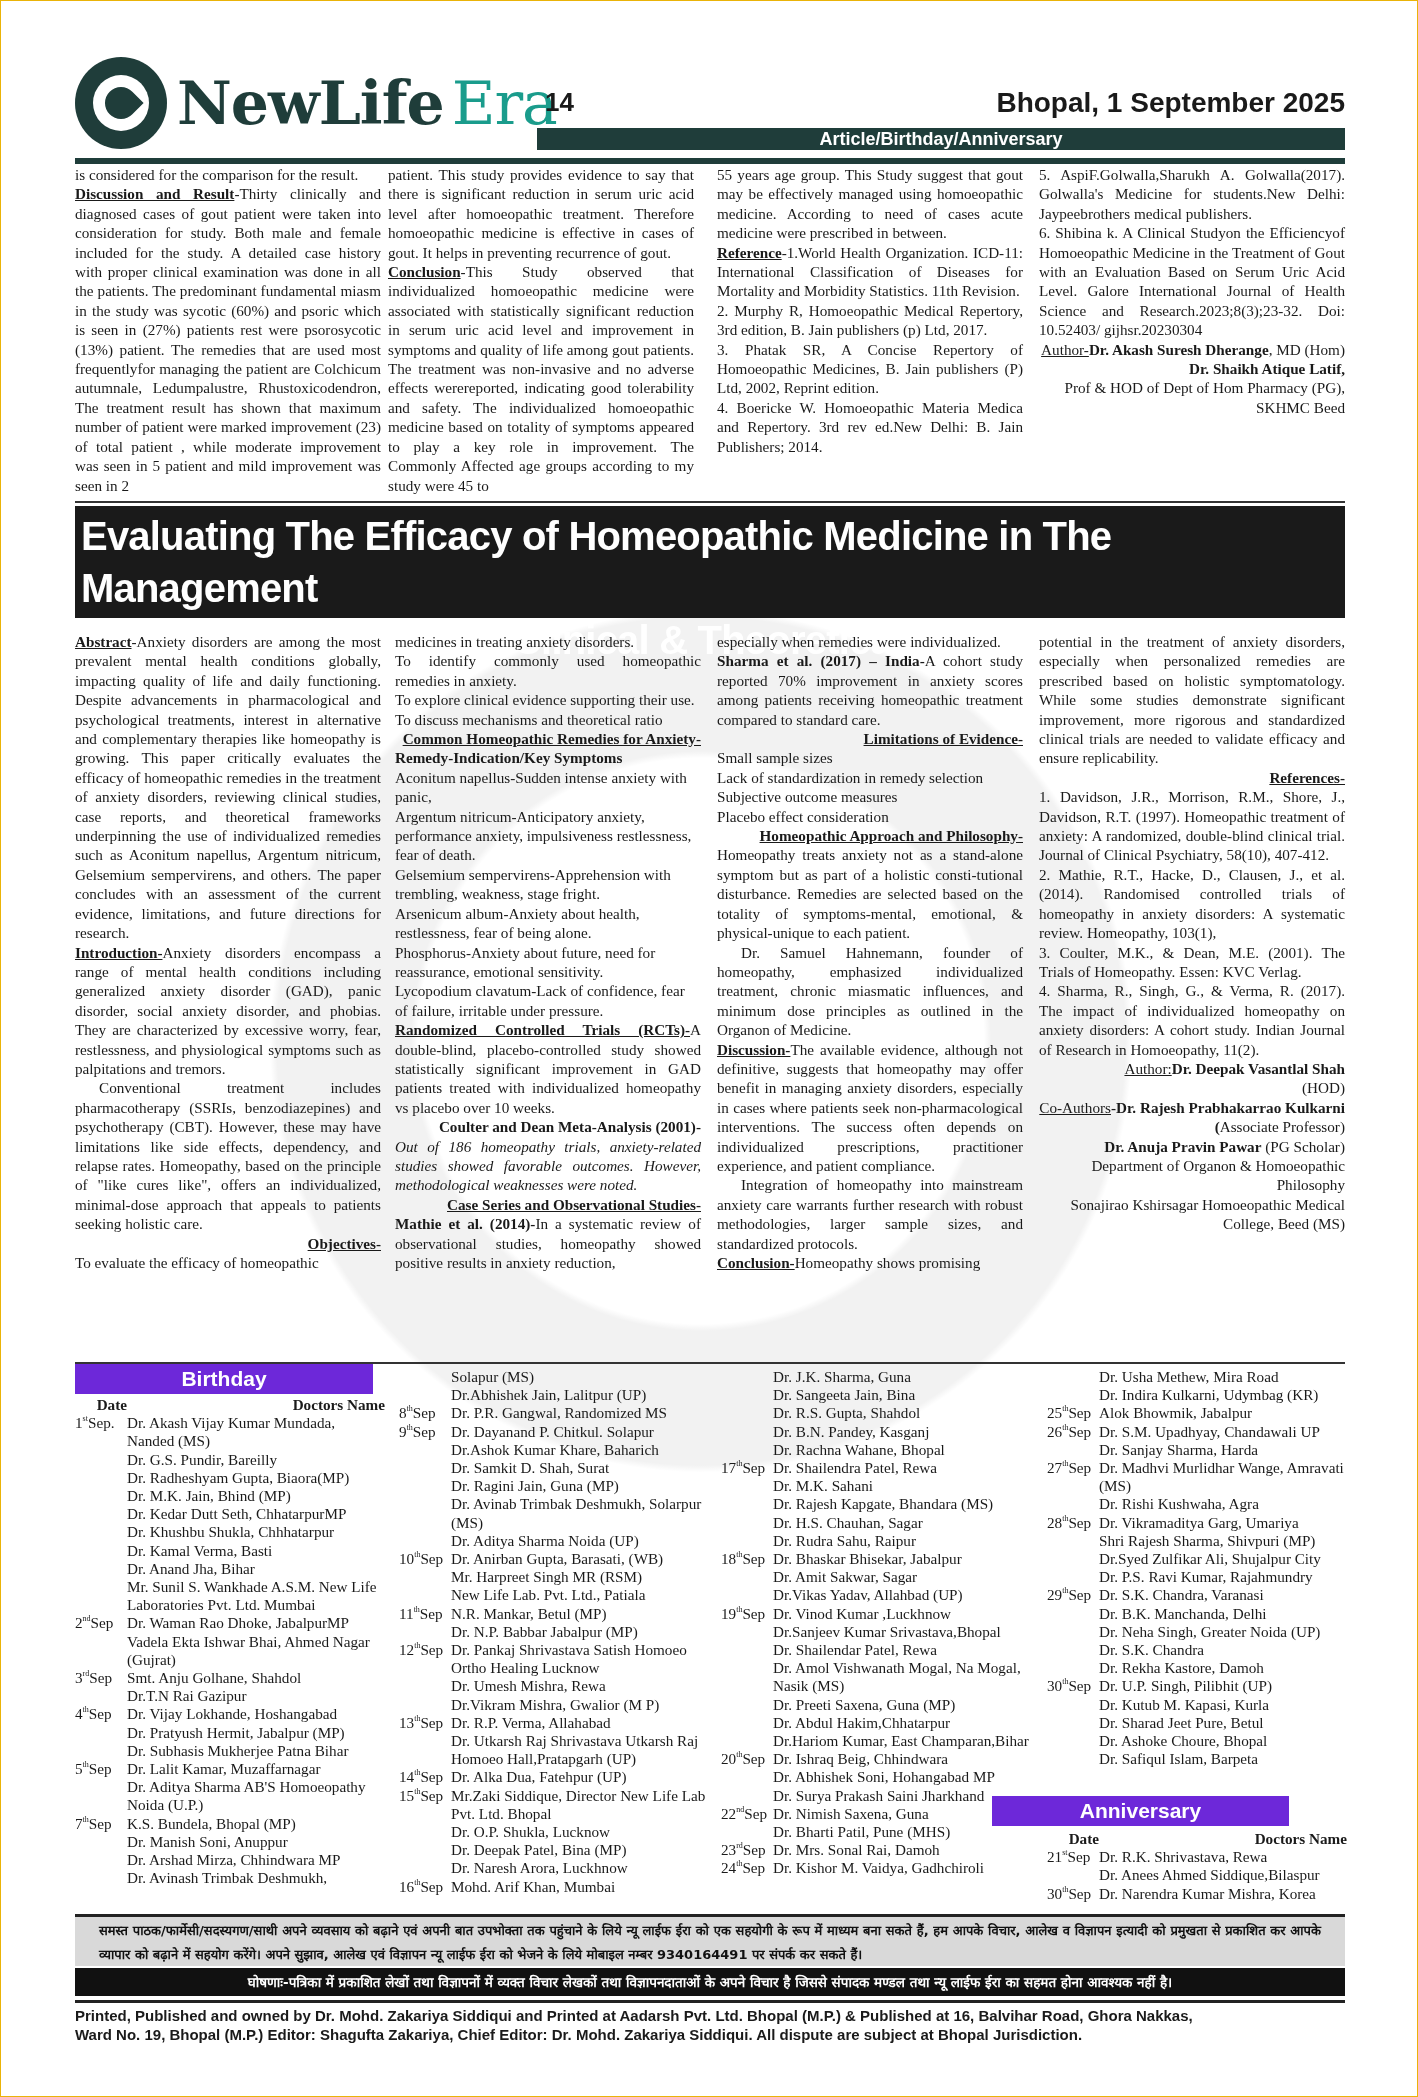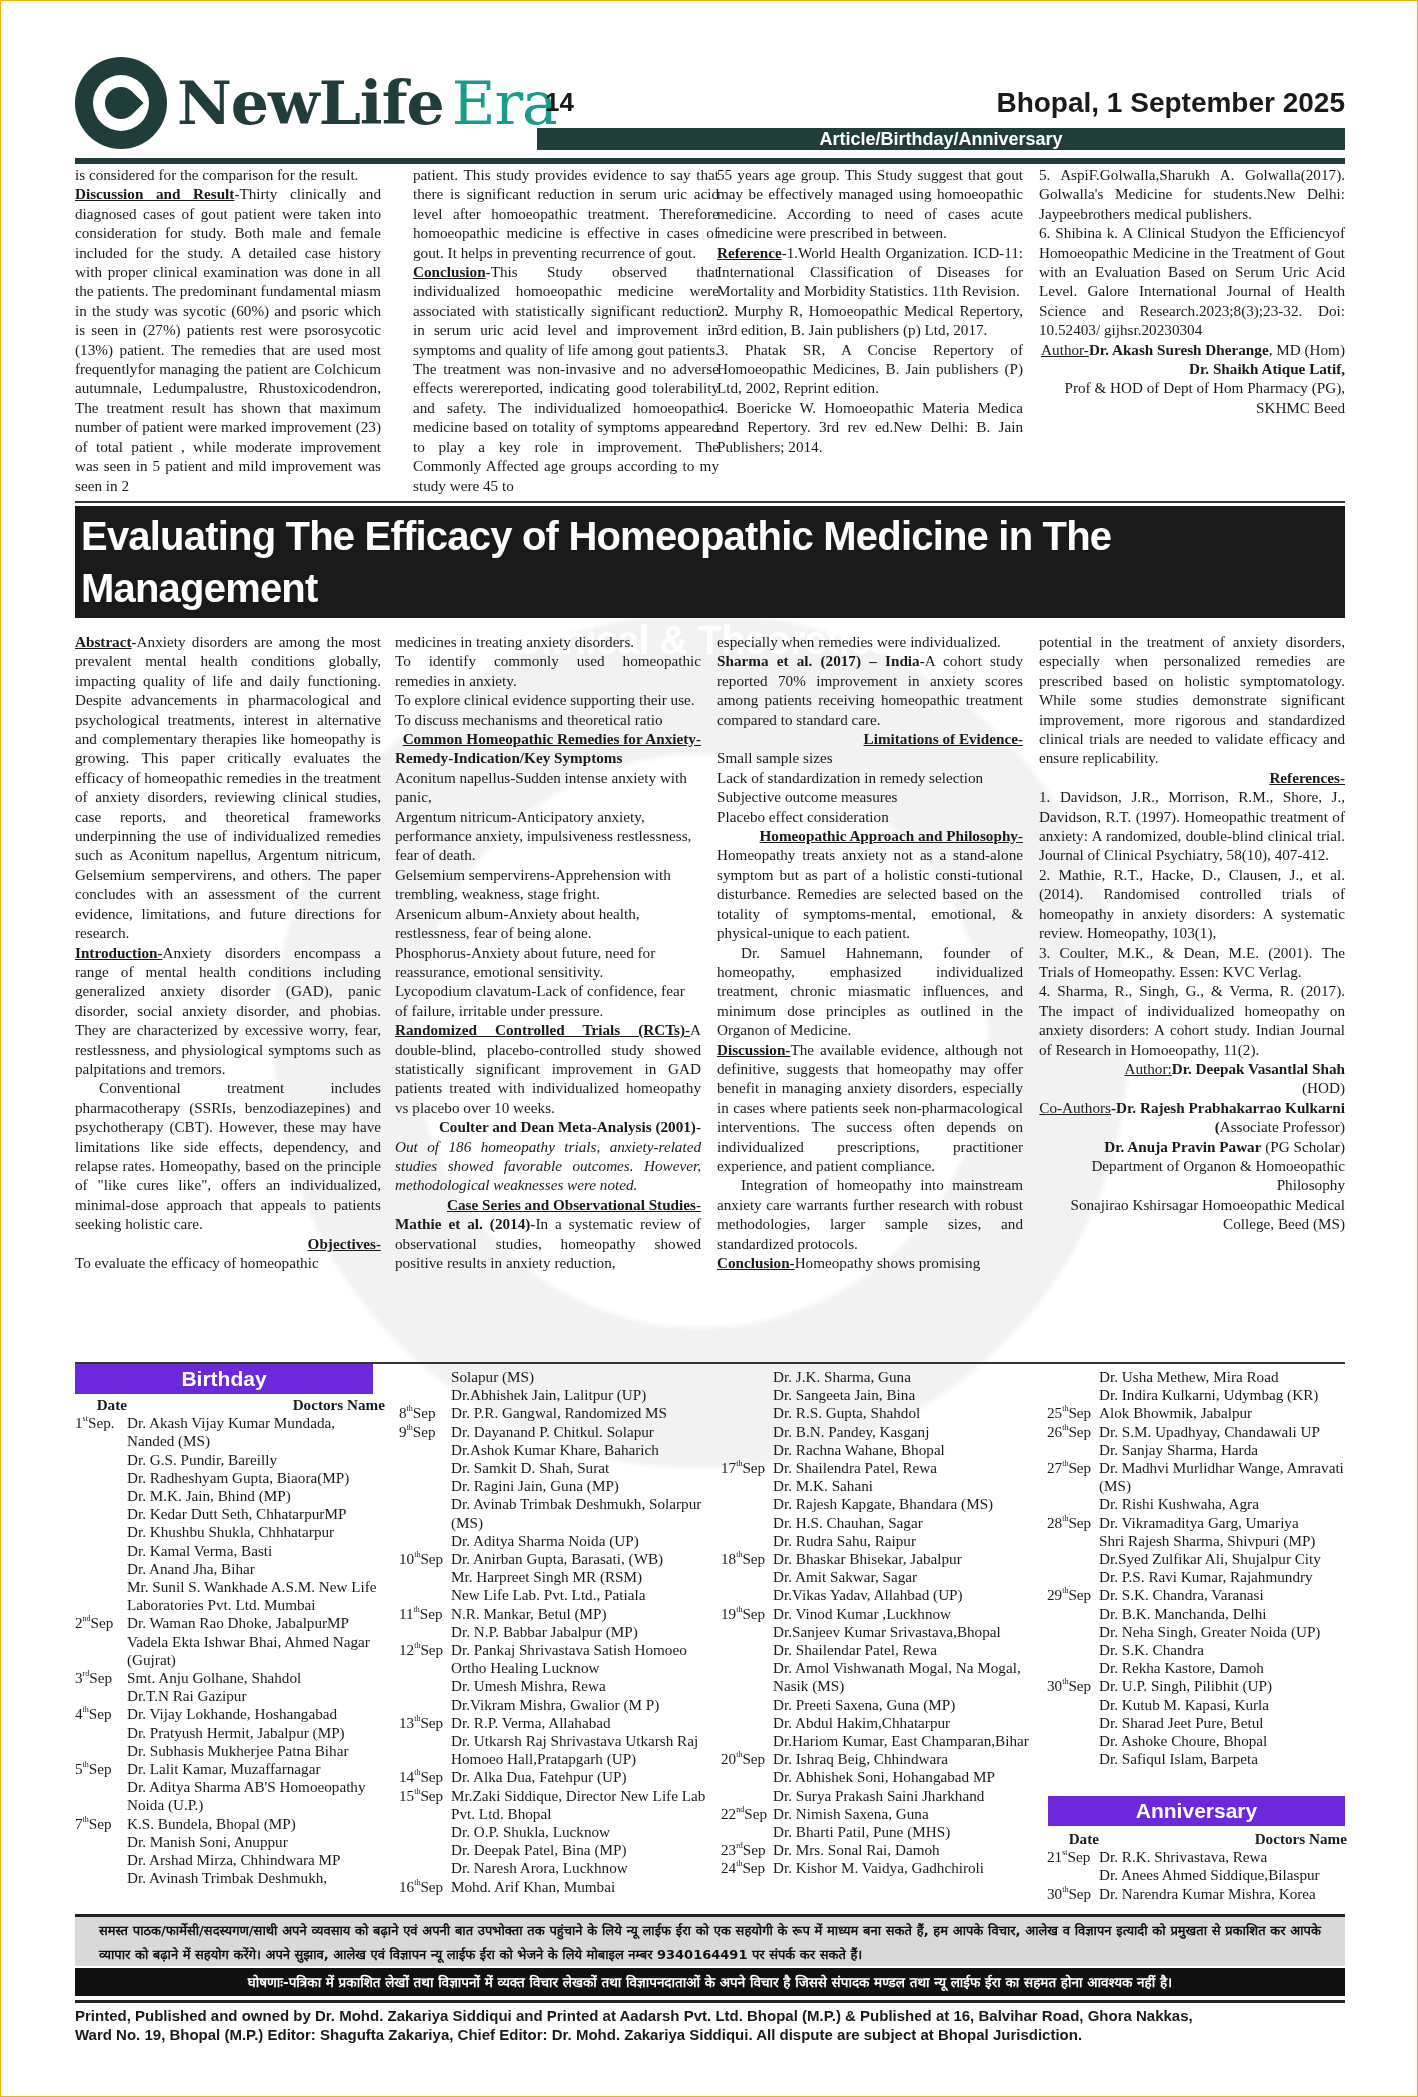--- a/index.html
+++ b/index.html
@@ -68,21 +68,21 @@
     <div class="page-num">14</div>
     <div class="dateline">Bhopal, 1 September 2025</div>
     <div class="section-bar">Article/Birthday/Anniversary</div>
   </div>
   <div class="rule-top"></div>
 
   <div class="col" style="left:74px; top:164px; width:306px;">
     <p>is considered for the comparison for the result.</p>
     <p><span class="b u">Discussion and Result</span><span>-Thirty clinically and diagnosed cases of gout patient were taken into consideration for study. Both male and female included for the study. A detailed case history with proper clinical examination was done in all the patients. The predominant fundamental miasm in the study was sycotic (60%) and psoric which is seen in (27%) patients rest were psorosycotic (13%) patient. The remedies that are used most frequentlyfor managing the patient are Colchicum autumnale, Ledumpalustre, Rhustoxicodendron, The treatment result has shown that maximum number of patient were marked improvement (23) of total patient , while moderate improvement was seen in 5 patient and mild improvement was seen in 2</span></p>
   </div>
-  <div class="col" style="left:412px; top:164px; width:306px;font-family:Liberation Serif, serif;">
+  <div class="col" style="left:387px; top:164px; width:306px;font-family:Liberation Serif, serif;">
     <p>patient. This study provides evidence to say that there is significant reduction in serum uric acid level after homoeopathic treatment. Therefore homoeopathic medicine is effective in cases of gout. It helps in preventing recurrence of gout.</p>
     <p><span class="b u">Conclusion</span><span>-This Study observed that individualized homoeopathic medicine were associated with statistically significant reduction in serum uric acid level and improvement in symptoms and quality of life among gout patients. The treatment was non-invasive and no adverse effects werereported, indicating good tolerability and safety. The individualized homoeopathic medicine based on totality of symptoms appeared to play a key role in improvement. The Commonly Affected age groups according to my study were 45 to</span></p>
   </div>
   <div class="col" style="left:716px; top:164px; width:306px;">
     <p>55 years age group. This Study suggest that gout may be effectively managed using homoeopathic medicine. According to need of cases acute medicine were prescribed in between.</p>
     <p><span class="b u">Reference</span><span>-1.World Health Organization. ICD-11: International Classification of Diseases for Mortality and Morbidity Statistics. 11th Revision.</span></p>
     <p>2. Murphy R, Homoeopathic Medical Repertory, 3rd edition, B. Jain publishers (p) Ltd, 2017.</p>
     <p>3. Phatak SR, A Concise Repertory of Homoeopathic Medicines, B. Jain publishers (P) Ltd, 2002, Reprint edition.</p>
     <p>4. Boericke W. Homoeopathic Materia Medica and Repertory. 3rd rev ed.New Delhi: B. Jain Publishers; 2014.</p>
   </div>
@@ -556,21 +556,21 @@
           <span class="d"><span></span><sup></sup><span></span></span>
           <span class="n">Dr. Ashoke Choure, Bhopal</span>
         </div>
         <div class="row">
           <span class="d"><span></span><sup></sup><span></span></span>
           <span class="n">Dr. Safiqul Islam, Barpeta</span>
         </div>
       </div>
   </div>
 
-  <div class="box-title" style="left:1047px; top:1795px; width:297px;">Anniversary</div>
+  <div class="box-title" style="left:991px; top:1795px; width:297px;">Anniversary</div>
   <div class="list" style="left:1046px; top:1829px; width:300px;">
     <div class="row b">
       <span class="d">Date</span>
       <span class="n">Doctors Name</span>
     </div>
     <div>
         <div class="row">
           <span class="d"><span>21</span><sup>st</sup><span>Sep</span></span>
           <span class="n">Dr. R.K. Shrivastava, Rewa</span>
         </div>

